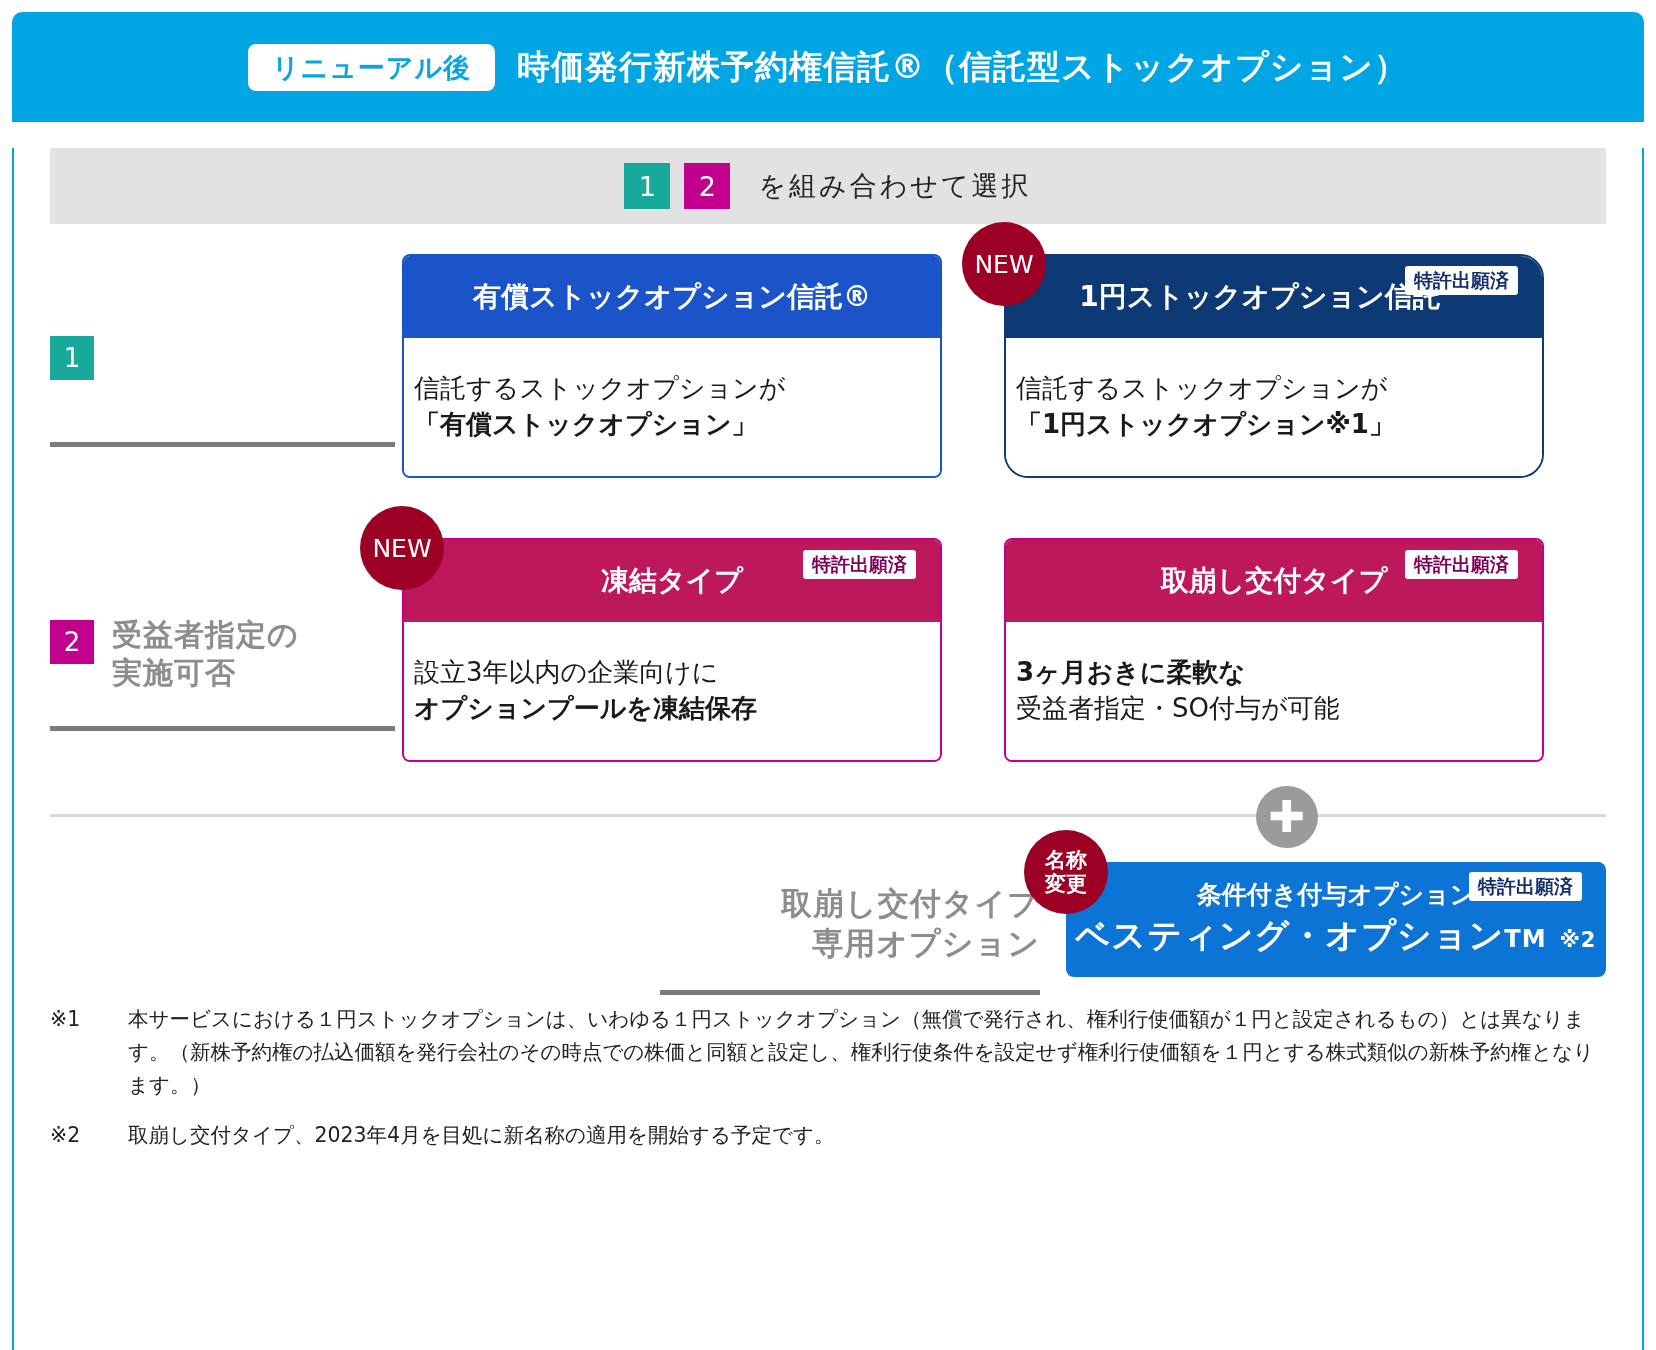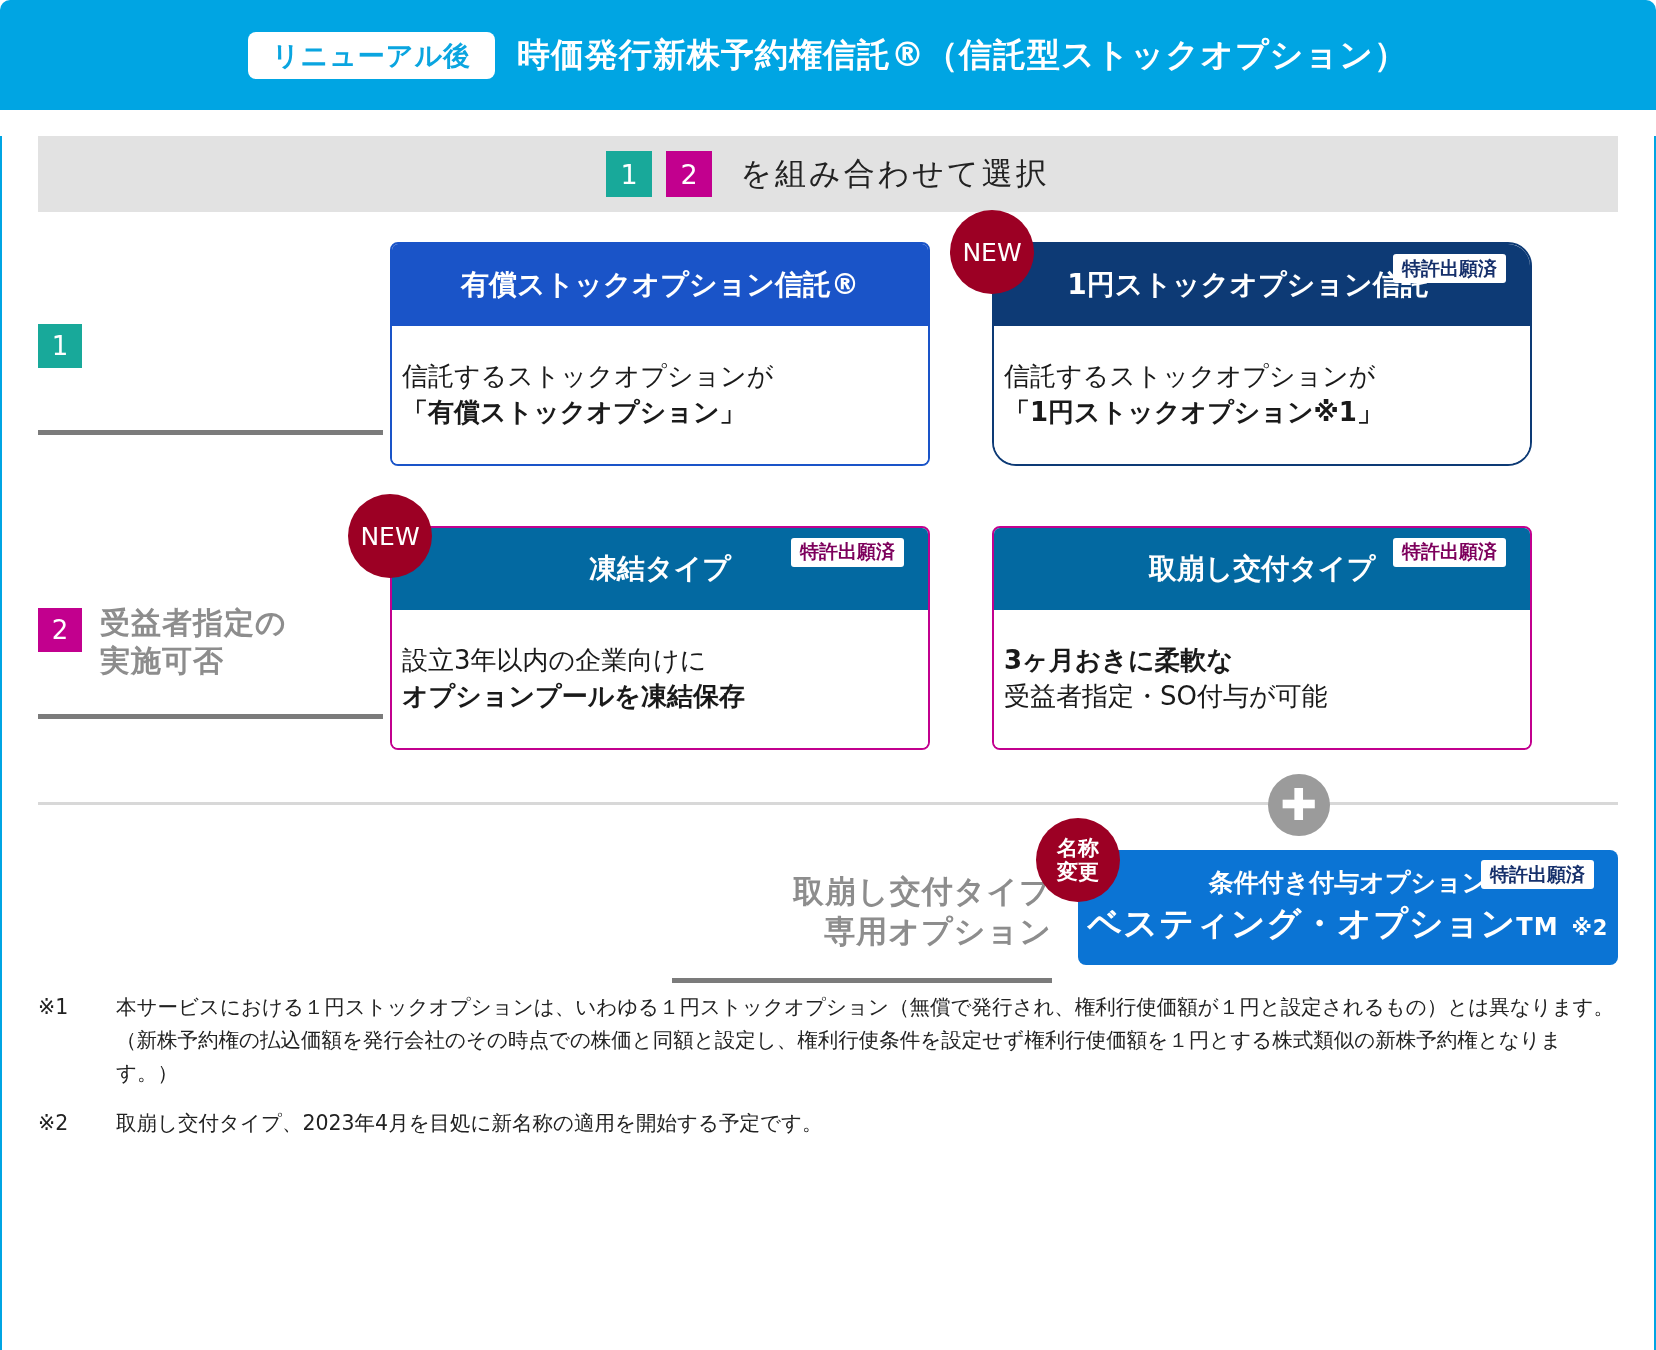--- a/index.html
+++ b/index.html
@@ -11,21 +11,21 @@
     font-family: "DejaVu Sans", "Liberation Sans", sans-serif;
     width: 1656px;
     height: 1350px;
     position: relative;
     overflow: hidden;
   }
   .page {
     width: 1656px;
     height: 1350px;
     box-sizing: border-box;
-    padding: 0;
+    padding: 12px;
     position: relative;
   }
   
   .header {
     background: #00a5e3;
     height: 110px;
     display: flex;
     align-items: center;
     justify-content: center;
     gap: 22px;
@@ -79,21 +79,21 @@
     color: #fff;
     font-size: 27px;
     font-weight: normal;
     margin-right: 14px;
   }
   .chip.teal { background: #18a99a; }
   .chip.magenta { background: #c2008e; }
   .combine-text {
     margin-left: 14px;
     letter-spacing: 3px;
-    font-size: 31px;
+    font-size: 27px;
   }
   
   .row {
     display: flex;
     position: relative;
     margin-top: 30px;
   }
   .row-label {
     width: 352px;
     flex: none;
@@ -170,21 +170,21 @@
   }
   .card-body .b {
     font-weight: bold;
   }
   
   .card.blue .card-inner { border-color: #1a54c8; }
   .card.blue .card-head { background: #1a54c8; }
   .card.navy .card-inner { border-color: #0d3a75; border-radius: 24px; }
   .card.navy .card-head { background: #0d3a75; }
   .card.magenta .card-inner { border-color: #c2008e; }
-  .card.magenta .card-head { background: #0369a1; font-family: Liberation Serif, serif; }
+  .card.magenta .card-head { background: #be185d; }
   
   .patent {
     position: absolute;
     top: 10px;
     right: 24px;
     background: #fff;
     color: #16306b;
     font-size: 19px;
     font-weight: bold;
     padding: 4px 9px;

